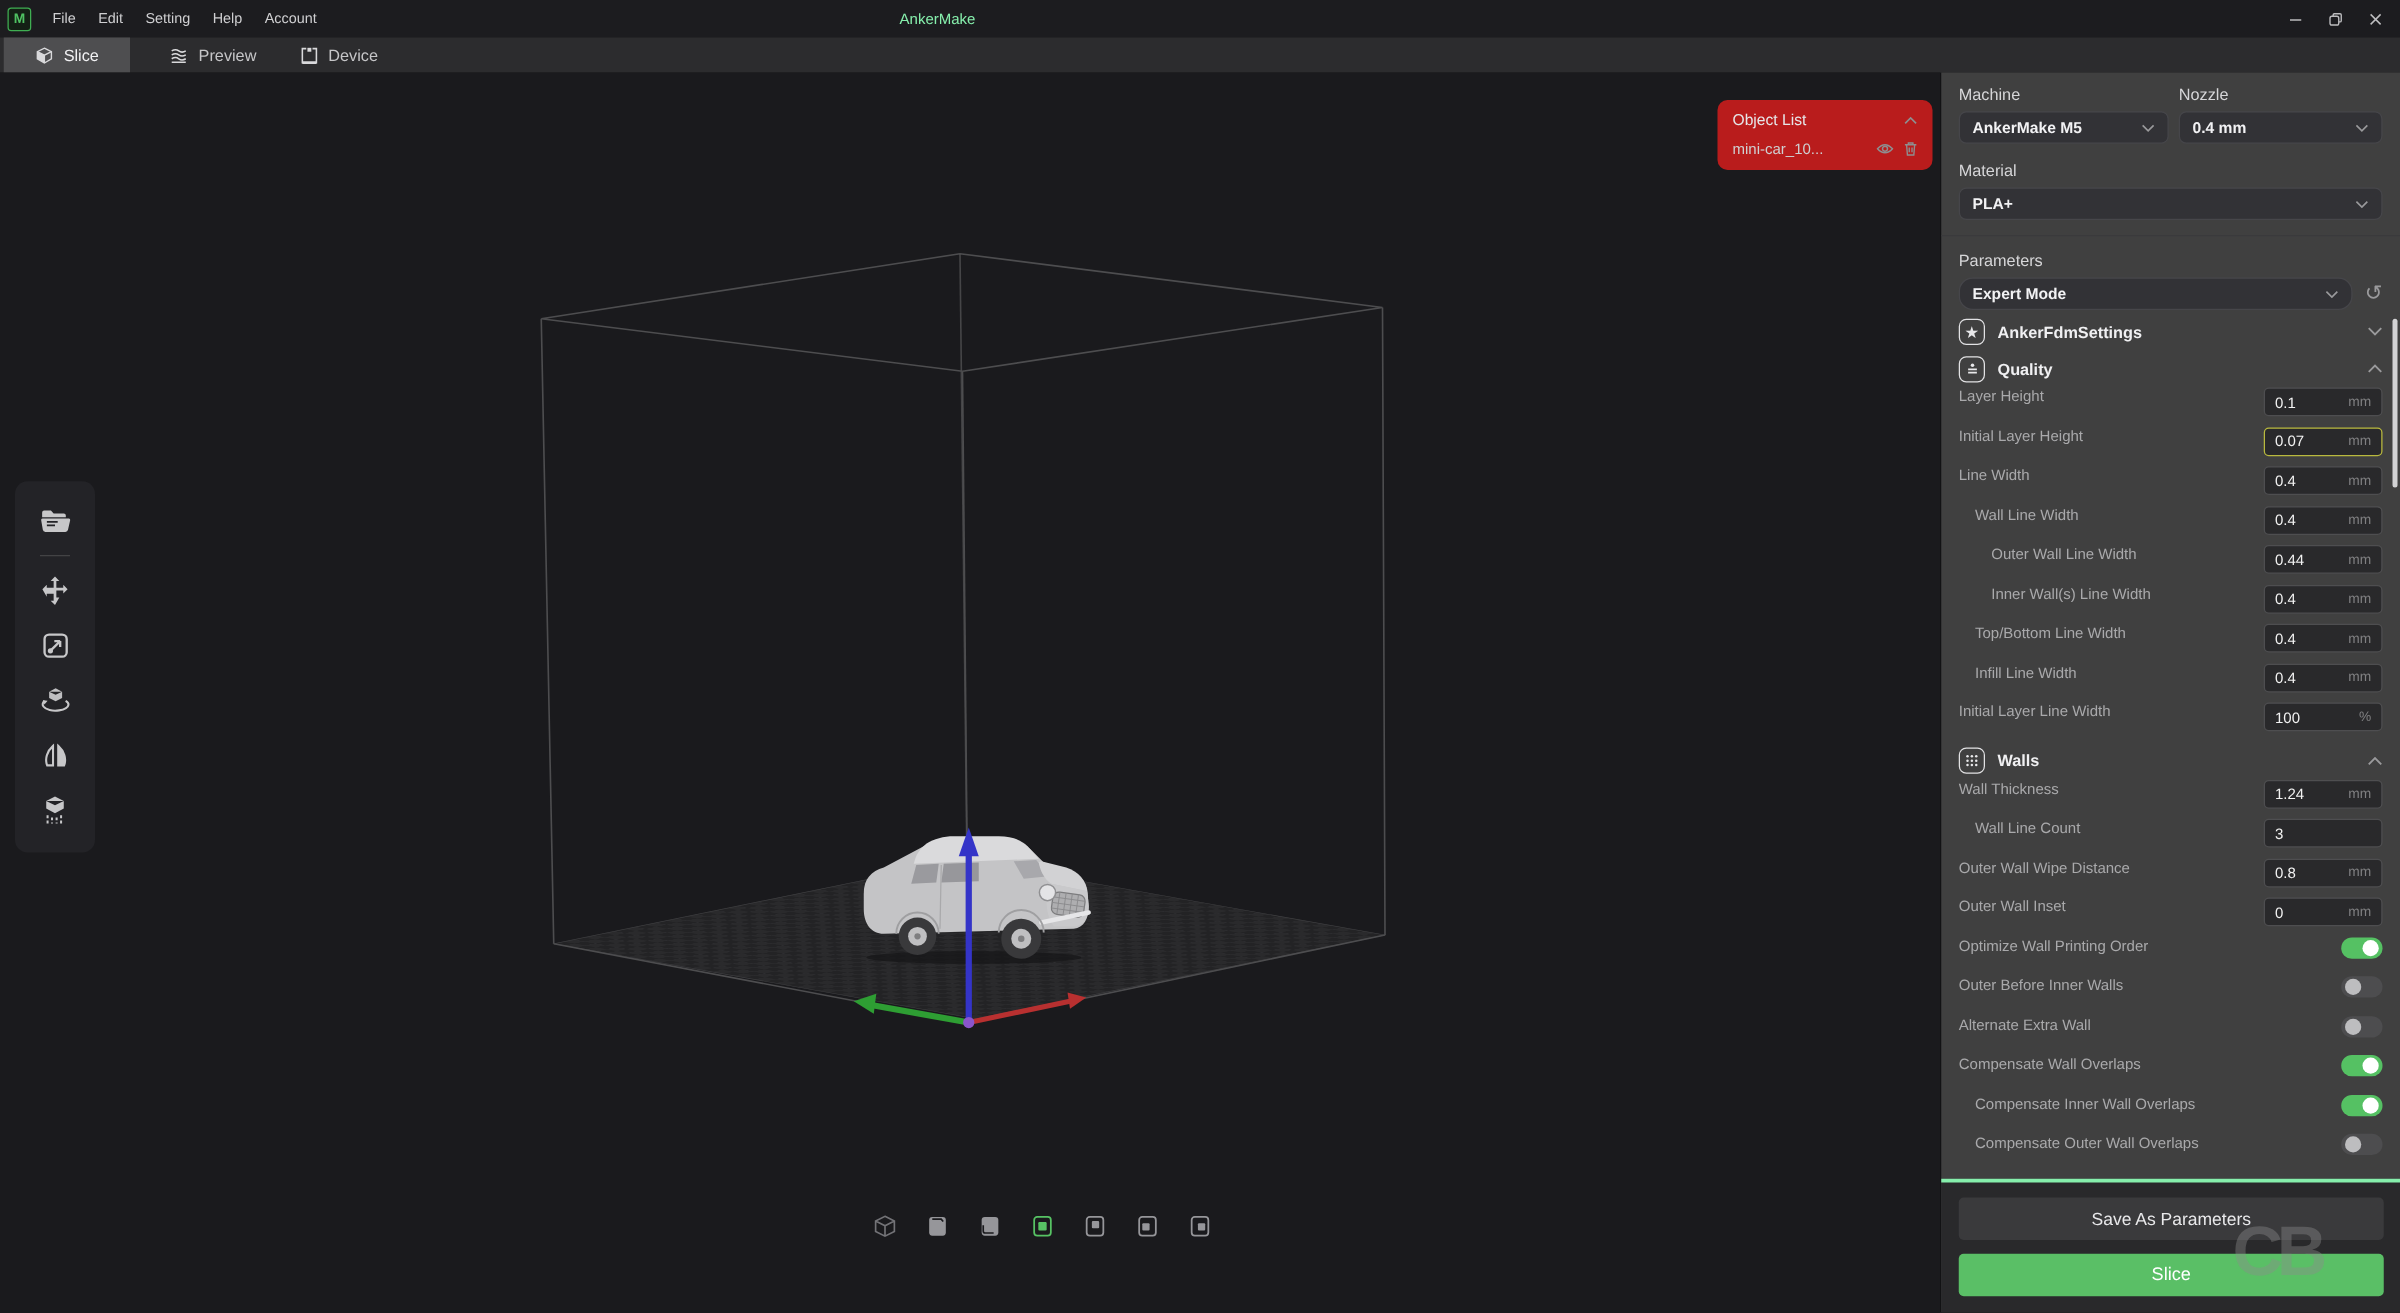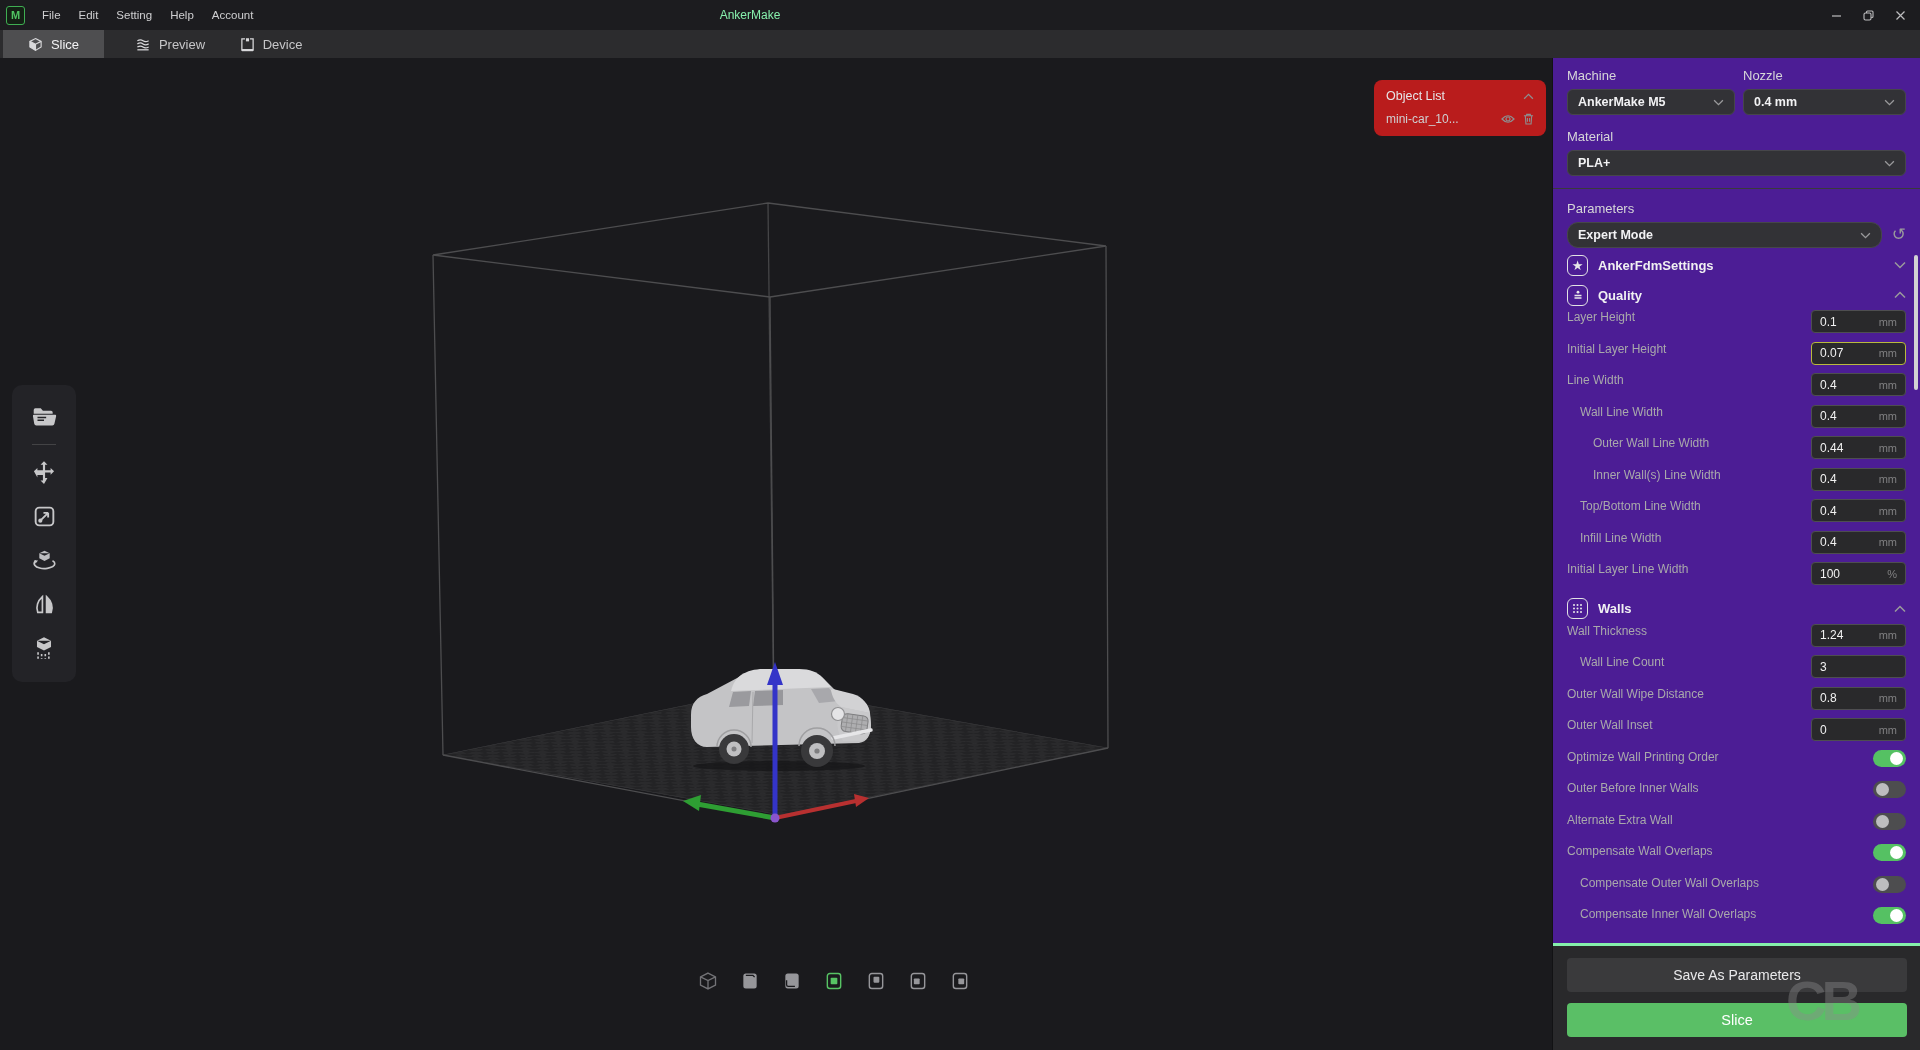--- a/index.html
+++ b/index.html
@@ -49,21 +49,21 @@
   .tool{width:64px;height:44px;display:flex;align-items:center;justify-content:center;color:#c7c7c9;}
   .tool-div{width:24px;height:1px;background:#434345;margin:5px 0;}
 
   
   .viewcubes{position:absolute;left:698px;top:913px;display:flex;gap:22px;}
   .vcube{width:20px;height:20px;color:#96969a;display:flex;}
   .vcube.active{color:#57c364;}
   .vcube.dim{color:#737377;}
 
   
-  .rpanel{position:absolute;left:1552px;top:58px;width:368px;height:992px;background:#4c1d95;
+  .rpanel{position:absolute;left:1552px;top:58px;width:368px;height:992px;background:#404040;
           box-sizing:border-box;padding:10px 14px 0 14px;border-left:1px solid #121214;}
   .lbl{font-size:13px;color:#d6d6d8;}
   .two-col{display:flex;gap:8px;}
   .col-machine{width:168px;}.col-nozzle{flex:1;}
   .select{height:26px;background:#323236;border:1px solid #46464a;border-radius:6px;margin-top:6px;
           display:flex;align-items:center;justify-content:space-between;padding:0 10px;box-sizing:border-box;gap:12px;}
   .selval{font-size:12.5px;font-weight:bold;color:#f2f2f4;}
   .mt14{margin-top:14px;}
   .divider{height:1px;background:#3a3a3c;margin:12px -14px;}
   .params-row{display:flex;align-items:center;gap:10px;}
@@ -562,31 +562,31 @@
         <span class="knob"></span>
       </span>
   </div>
   <div class="prow">
     <span class="plabel">Compensate Wall Overlaps</span>
     <span class="toggle on">
         <span class="knob"></span>
       </span>
   </div>
   <div class="prow">
+    <span class="plabel ind1">Compensate Inner Wall Overlaps</span>
+    <span class="toggle on">
+        <span class="knob"></span>
+      </span>
+  </div>
+  <div class="prow">
     <span class="plabel ind1">Compensate Outer Wall Overlaps</span>
     <span class="toggle">
         <span class="knob"></span>
       </span>
   </div>
-  <div class="prow">
-    <span class="plabel ind1">Compensate Inner Wall Overlaps</span>
-    <span class="toggle on">
-        <span class="knob"></span>
-      </span>
-  </div>
 
   <div class="rfooter">
     <div class="btn-save">Save As Parameters</div>
     <div class="btn-slice">Slice</div>
   </div>
 
   <div class="scrollthumb"></div>
 </div>
 
 <div class="watermark">CB</div>

